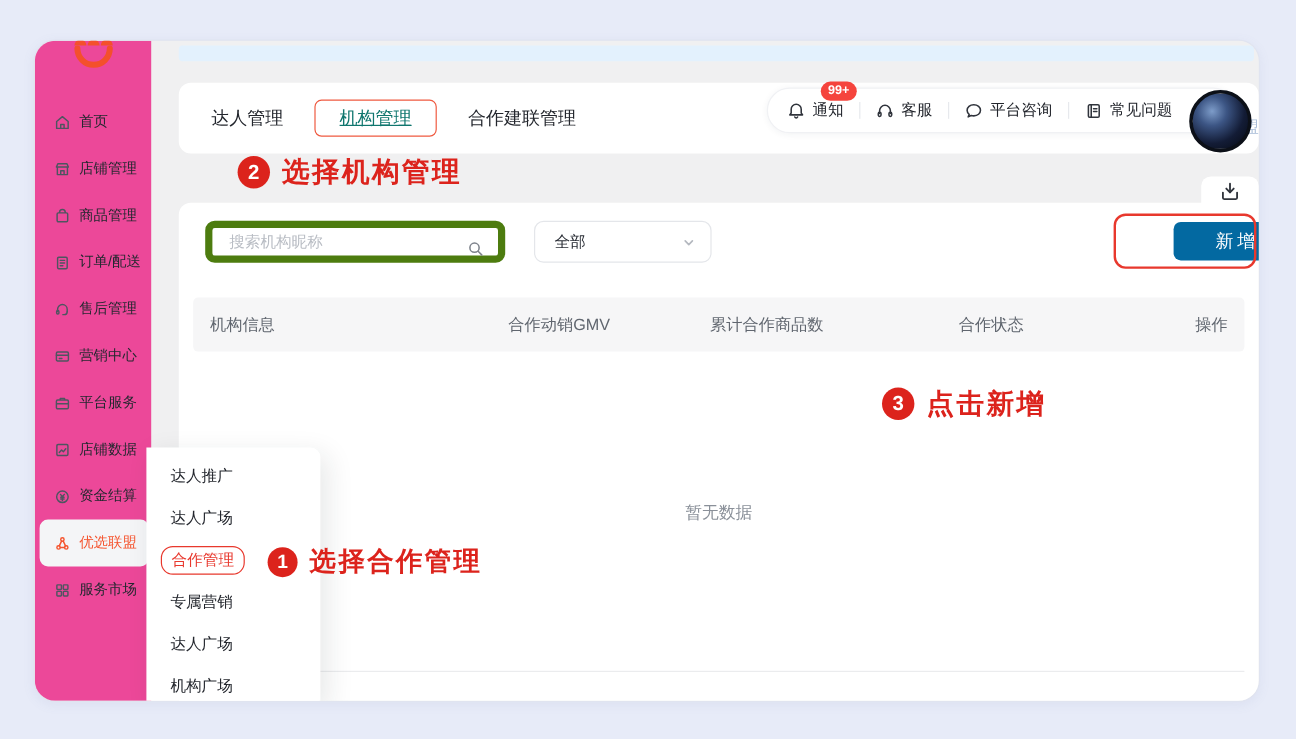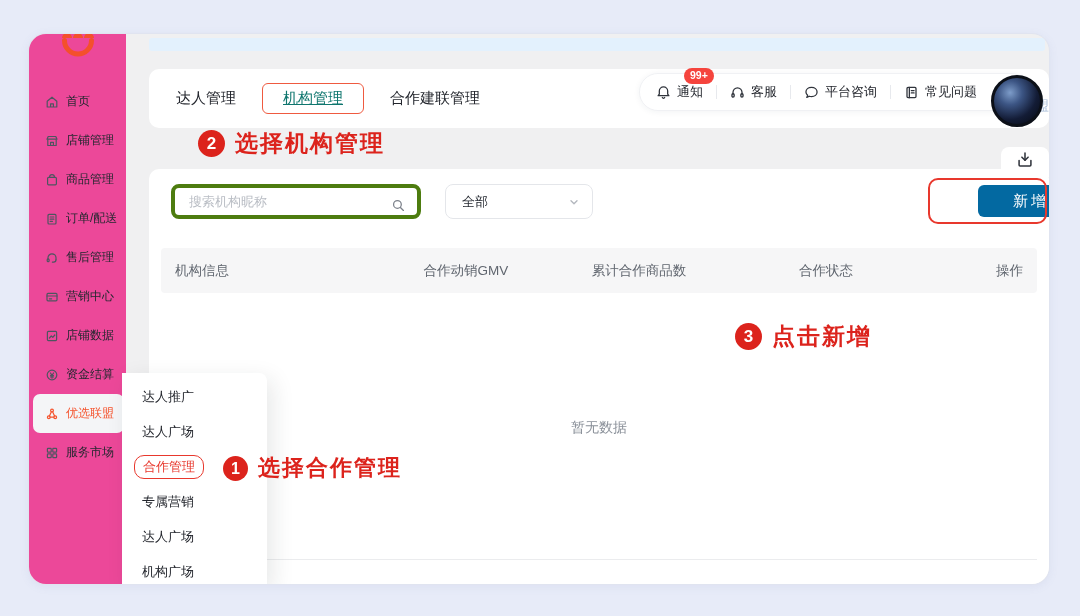--- a/index.html
+++ b/index.html
@@ -34,21 +34,21 @@
   
   .anno { position:absolute; display:flex; align-items:center; gap:10px; color:#dc231c; font-weight:bold; z-index:12; white-space:nowrap; }
   .anno .num { background:#dc231c; color:#fff; border-radius:50%; text-align:center; font-weight:bold; }
   .anno2 { left:169px; top:94px; } .anno2 .num { width:27px; height:27px; line-height:27px; font-size:17px; } .anno2 .atext { font-size:23px; letter-spacing:2px; }
   .anno3 { left:586px; top:152px; } .anno3 .num { width:27px; height:27px; line-height:27px; font-size:17px; } .anno3 .atext { font-size:23px; letter-spacing:2px; }
   .anno1 { left:194px; top:419px; } .anno1 .num { width:25px; height:25px; line-height:25px; font-size:16px; } .anno1 .atext { font-size:22px; letter-spacing:2px; }
 
   
   .maincard { position:absolute; left:120px; top:135px; width:900px; height:417px; background:#fff; border-radius:10px 10px 0 0; }
   .notch { position:absolute; left:852px; top:-22px; width:48px; height:30px; background:#fff; border-radius:8px 8px 0 0; display:flex; justify-content:center; padding-top:4px; cursor:pointer; }
-  .search { position:absolute; left:22px; top:15px; width:250px; height:35px; border:4px solid #4d7c0f; border-radius:8px; background:#fff; }
+  .search { position:absolute; left:22px; top:15px; width:250px; height:35px; border:6px solid #4d7c0f; border-radius:8px; background:#fff; }
   .search input { position:absolute; left:0; top:0; width:100%; height:100%; border:0; outline:0; background:transparent; border-radius:8px; padding:0 34px 0 14px; font-size:13px; color:#272b33; font-family:inherit; }
   .search input::placeholder { color:#b9bdc4; }
   .search .sgl { position:absolute; right:11px; top:10px; color:#7d828b; }
   .dropdown { position:absolute; left:296px; top:15px; width:148px; height:35px; border:1px solid #e4e6ea; border-radius:8px; background:#fff; display:flex; align-items:center; padding:0 12px 0 16px; font-size:13px; color:#272b33; cursor:pointer; justify-content:space-between; }
   .dropdown .chev { color:#b4b8bf; display:flex; }
   .addbox { position:absolute; left:779px; top:9px; width:119px; height:46px; border:2px solid #e8382d; border-radius:10px; z-index:11; }
   .addbtn { position:absolute; left:829px; top:16px; width:106px; height:32px; background:#0369a1; border:0; border-radius:6px; color:#fff; font-size:15px; letter-spacing:3px; cursor:pointer; font-family:inherit; }
 
   .thead { position:absolute; left:12px; top:79px; width:876px; height:45px; background:#f6f6f7; border-radius:4px; font-size:13.5px; color:#60666f; }
   .th { position:absolute; top:0; height:45px; display:flex; align-items:center; white-space:nowrap; }
@@ -244,20 +244,30 @@
             <svg width="14" height="14" viewBox="0 0 14 14" fill="none" stroke="currentColor" stroke-width="1.2" stroke-linecap="round" stroke-linejoin="round">
               <rect x="2" y="3.4" width="10" height="7.4" rx="1"></rect>
               <path d="M2 6h10"></path>
               <path d="M4.4 8.8h2.2"></path>
             </svg>
           </span>
         <span>营销中心</span>
       </div>
       <div class="side-item">
         <span class="sicon">
+            <svg width="14" height="14" viewBox="0 0 14 14" fill="none" stroke="currentColor" stroke-width="1.2" stroke-linejoin="round">
+              <rect x="2" y="4.4" width="10" height="7.2" rx="1"></rect>
+              <path d="M5.2 4.4V3h3.6v1.4"></path>
+              <path d="M2 7.4h10"></path>
+            </svg>
+          </span>
+        <span>平台服务</span>
+      </div>
+      <div class="side-item">
+        <span class="sicon">
             <svg width="14" height="14" viewBox="0 0 14 14" fill="none" stroke="currentColor" stroke-width="1.2" stroke-linecap="round" stroke-linejoin="round">
               <rect x="2.4" y="2.4" width="9.2" height="9.2" rx="1"></rect>
               <path d="M4.4 9 6.3 7l1.5 1.4 2-2.4"></path>
             </svg>
           </span>
         <span>店铺数据</span>
       </div>
       <div class="side-item">
         <span class="sicon">
             <svg width="14" height="14" viewBox="0 0 14 14" fill="none" stroke="currentColor" stroke-width="1.2" stroke-linecap="round" stroke-linejoin="round">

